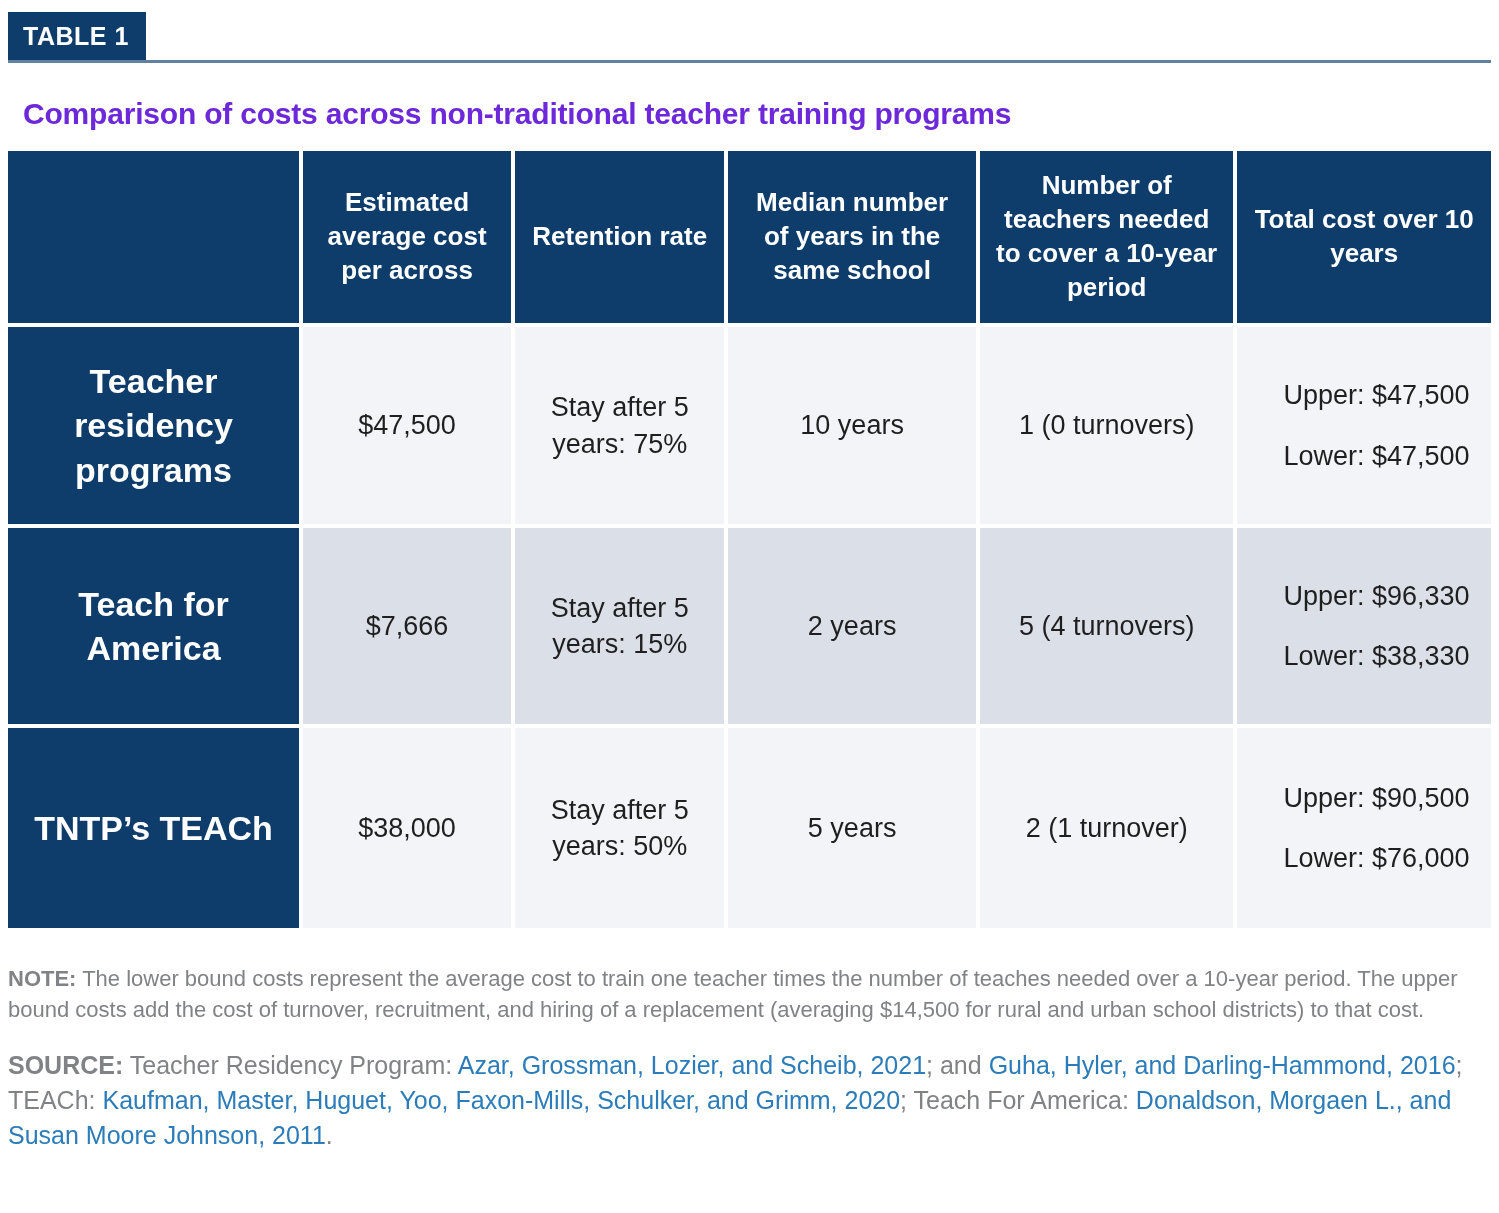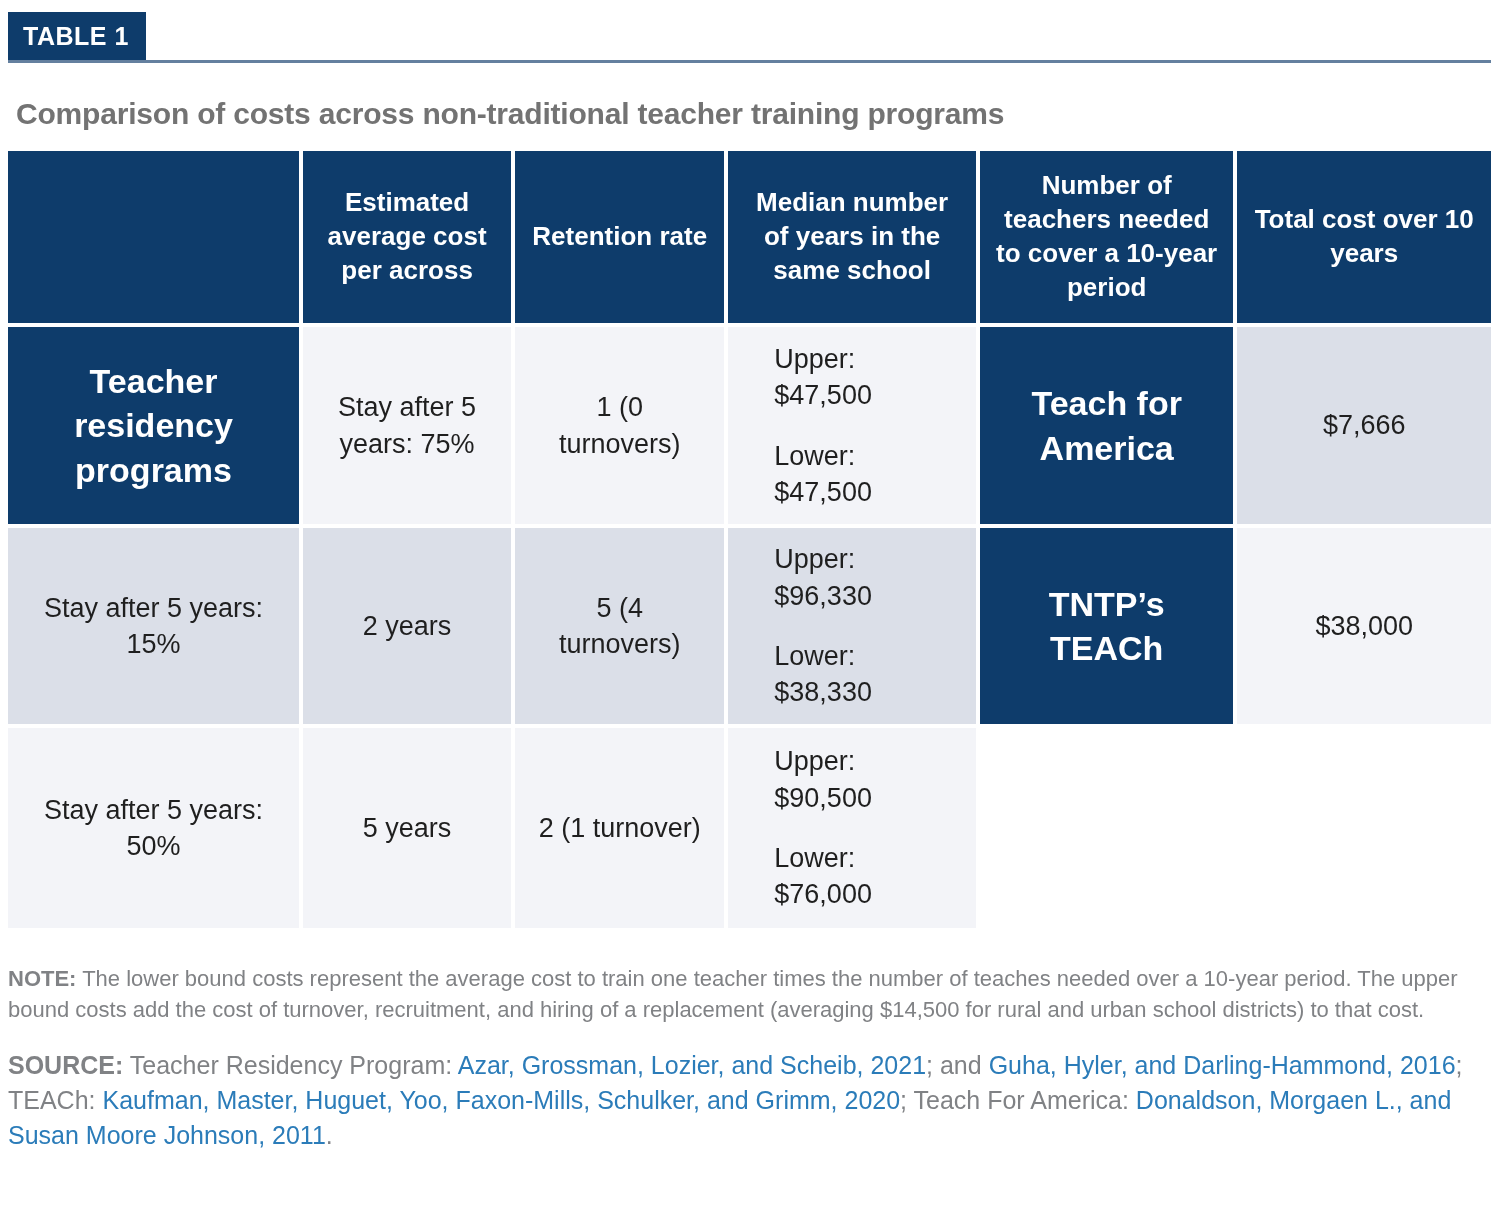--- a/index.html
+++ b/index.html
@@ -18,24 +18,24 @@
     display: inline-block;
     background: #0e3c6b; color: #ffffff;
     font-size: 25px; line-height: 1;
     padding: 12px 17px 11px 15px;
     letter-spacing: 0.5px;
     font-weight: bold;
   }
 
   
   .page-title {
-    color: #737373;
+    color: #6d28d9;
     font-size: 30px; font-weight: bold;
     letter-spacing: -0.2px;
-    margin: 34px 0 20px 8px;
+    margin: 34px 0 20px 15px;
   }
 
   
   .cost-table {
     display: grid;
     grid-template-columns: 295fr 211fr 212fr 251fr 257fr 257fr;
     grid-template-rows: 172px 197px 196px 200px;
     gap: 4px;
     width: 100%;
   }
@@ -91,21 +91,23 @@
   <div class="cost-table">
 
     <div class="hcell"></div>
     <div class="hcell">Estimated average cost per across</div>
     <div class="hcell">Retention rate</div>
     <div class="hcell">Median number of years in the same school</div>
     <div class="hcell">Number of teachers needed to cover a 10-year period</div>
     <div class="hcell">Total cost over 10 years</div>
 
     <div class="rlabel">Teacher residency programs</div>
+    <div class="dcell row-a">$47,500</div>
     <div class="dcell row-a">Stay after 5 years: 75%</div>
+    <div class="dcell row-a">10 years</div>
     <div class="dcell row-a">1 (0 turnovers)</div>
     <div class="dcell row-a total-cell">
       <span>Upper: $47,500</span>
       <span>Lower: $47,500</span>
     </div>
 
     <div class="rlabel">Teach for America</div>
     <div class="dcell row-b">$7,666</div>
     <div class="dcell row-b">Stay after 5 years: 15%</div>
     <div class="dcell row-b">2 years</div>

